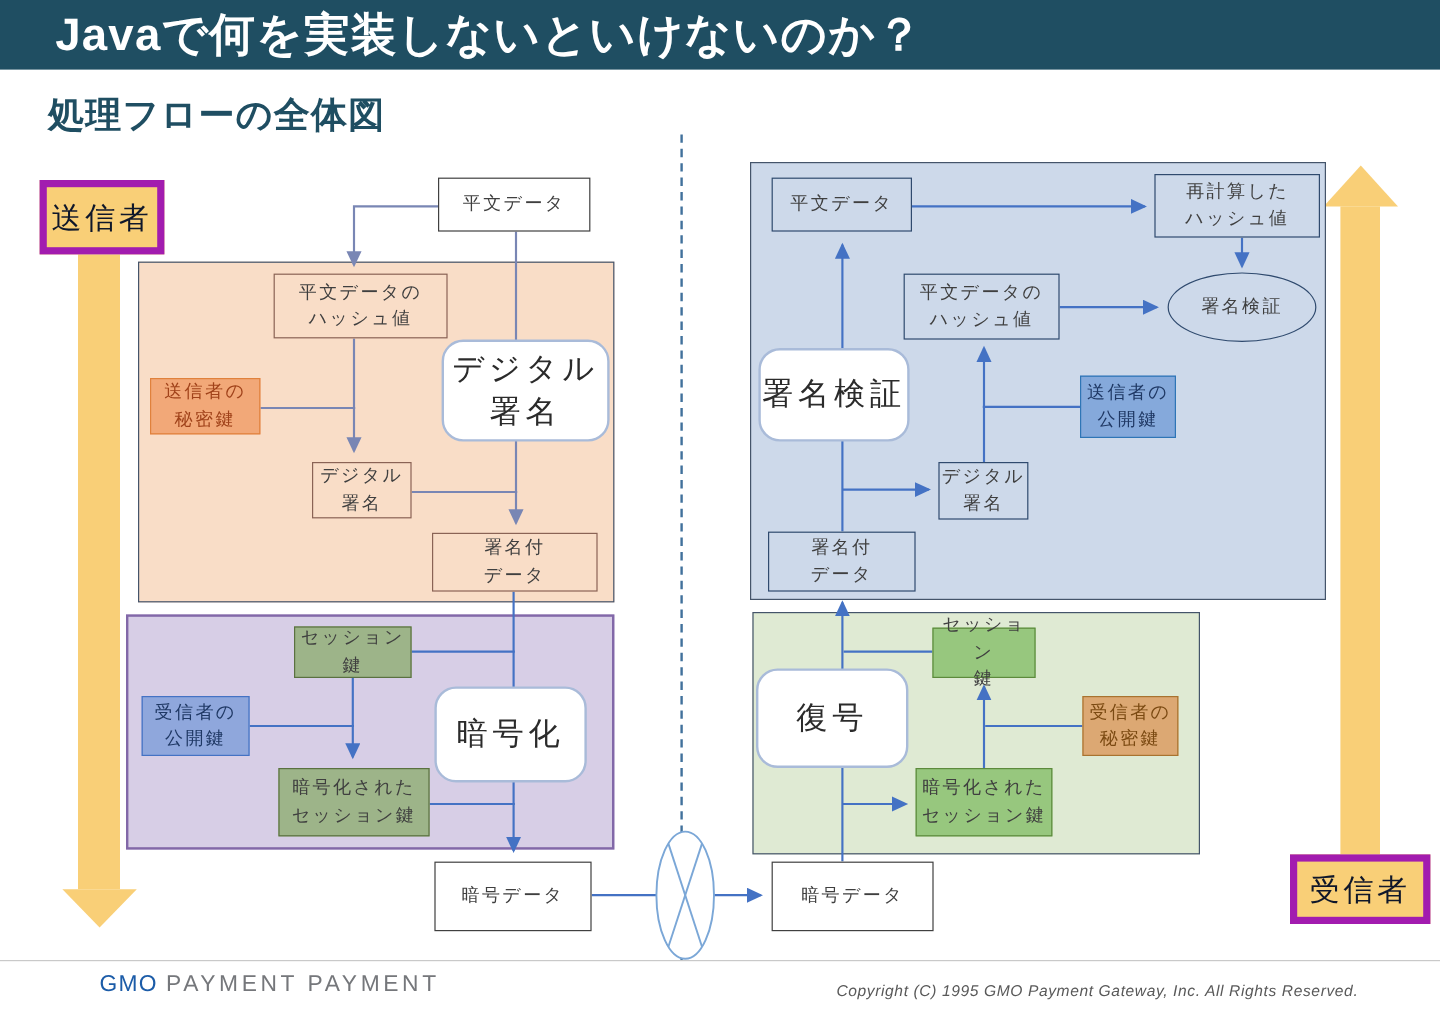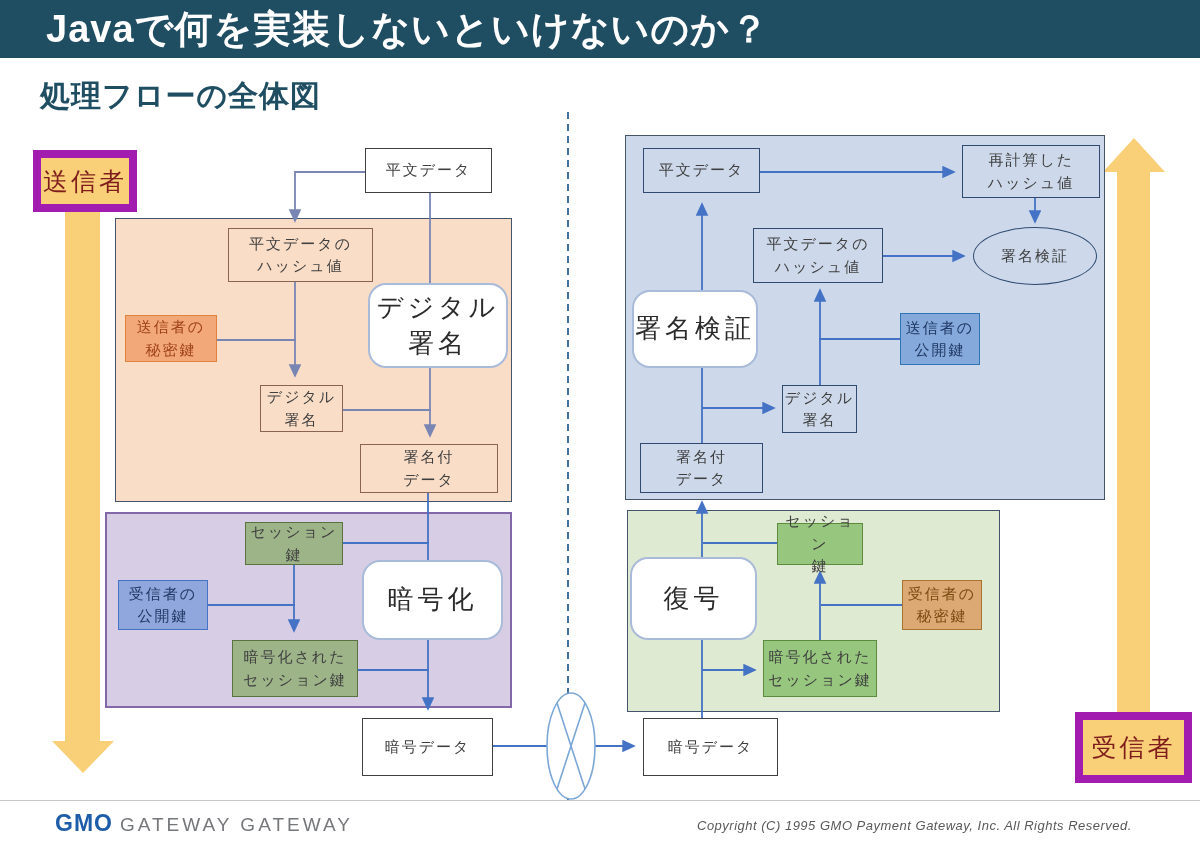--- a/index.html
+++ b/index.html
@@ -33,49 +33,49 @@
   .blue-key-r{background:#85A9DB;border:1.5px solid #2E75B6;color:#1F3864;}
   .green-key-l{background:#9DB489;border:1.5px solid #5A7140;}
   .green-key-r{background:#97C77E;border:1.5px solid #5D8A3C;}
   .tan-key{background:#DCA873;border:1.5px solid #A8732F;color:#7B4A12;}
   .blue-cell{background:#CDD9EA;border:1.4px solid #2F4A6E;}
   .ellipse-node{border-radius:50%;}
   .op-box{background:#ffffff;border:2px solid #A9BBD9;border-radius:18px;
     font-size:26px;letter-spacing:4px;color:#2B2B2B;line-height:1.35;}
 
   
-  .actor-label{position:absolute;background:#F9CF77;border:8px solid #a21caf;display:flex;align-items:center;
-    justify-content:center;font-size:25px;letter-spacing:3px;color:#7f1d1d;z-index:4;box-sizing:border-box;}
+  .actor-label{position:absolute;background:#F9CF77;border:6px solid #a21caf;display:flex;align-items:center;
+    justify-content:center;font-size:25px;letter-spacing:3px;color:#0f172a;z-index:4;box-sizing:border-box;}
   .actor-shaft{position:absolute;background:#F9CF77;z-index:0;}
   .actor-head{position:absolute;width:0;height:0;z-index:0;}
   #sender-head{left:52px;top:741px;border-left:31px solid transparent;border-right:31px solid transparent;border-top:32px solid #F9CF77;}
   #receiver-head{left:1103px;top:138px;border-left:31px solid transparent;border-right:31px solid transparent;border-bottom:34px solid #F9CF77;}
 
   
   #footer-divider{position:absolute;left:0;top:800px;width:1200px;height:1px;background:#C9C9C9;z-index:5;}
   #logo{position:absolute;left:55px;top:810px;display:flex;align-items:baseline;z-index:5;}
-  #logo .gmo{color:#1C5CA8;font-size:23px;font-weight:bold;letter-spacing:1px;}
+  #logo .gmo{color:#1C5CA8;font-size:19px;font-weight:normal;letter-spacing:1px;margin-left:28px;}
   #logo .rest{color:#75777B;font-size:19px;letter-spacing:3px;margin-left:7px;}
   #copyright{position:absolute;left:697px;top:818px;font-size:13px;color:#595959;letter-spacing:0.5px;z-index:5;font-style:italic;}
 </style>
 </head>
 <body>
 
 <div id="slide">
 
   <div id="title-bar">
     <div class="t">Javaで何を実装しないといけないのか？</div>
   </div>
   <div id="subtitle">処理フローの全体図</div>
 
   <div class="actor-label" style="left:33px;top:150px;width:104px;height:62px;">送信者</div>
   <div class="actor-shaft" style="left:65px;top:212px;width:35px;height:529px;"></div>
   <div class="actor-head" id="sender-head"></div>
 
-  <div class="actor-label" style="left:1075px;top:712px;width:117px;height:71px;">受信者</div>
+  <div class="actor-label" style="left:1075px;top:712px;width:117px;height:58px;">受信者</div>
   <div class="actor-shaft" style="left:1117px;top:172px;width:33px;height:540px;"></div>
   <div class="actor-head" id="receiver-head"></div>
 
   <div class="region" id="region-sign-sender"></div>
   <div class="region" id="region-encrypt"></div>
   <div class="region" id="region-verify"></div>
   <div class="region" id="region-decrypt"></div>
 
   <svg id="connectors" viewBox="0 0 1200 848" xmlns="http://www.w3.org/2000/svg">
     <defs>
@@ -131,21 +131,21 @@
   <div class="node op-box" style="left:368px;top:283px;width:140px;height:85px;">デジタル
 署名</div>
   <div class="node peach-box" style="left:260px;top:385px;width:83px;height:47px;">デジタル
 署名</div>
   <div class="node peach-box" style="left:360px;top:444px;width:138px;height:49px;">署名付
 データ</div>
   <div class="node green-key-l" style="left:245px;top:522px;width:98px;height:43px;">セッション
 鍵</div>
   <div class="node blue-key" style="left:118px;top:580px;width:90px;height:50px;">受信者の
 公開鍵</div>
-  <div class="node op-box" style="left:362px;top:560px;width:141px;height:80px;">暗号化</div>
+  <div class="node op-box" style="left:362px;top:572px;width:127px;height:80px;">暗号化</div>
   <div class="node green-key-l" style="left:232px;top:640px;width:126px;height:57px;">暗号化された
 セッション鍵</div>
   <div class="node white-box" style="left:362px;top:718px;width:131px;height:58px;">暗号データ</div>
 
   <div class="node blue-cell" style="left:643px;top:148px;width:117px;height:45px;">平文データ</div>
   <div class="node blue-cell" style="left:962px;top:145px;width:138px;height:53px;text-align:right;">再計算した
 ハッシュ値</div>
   <div class="node blue-cell" style="left:753px;top:228px;width:130px;height:55px;">平文データの
 ハッシュ値</div>
   <div class="node blue-cell ellipse-node" style="left:973px;top:227px;width:124px;height:58px;">署名検証</div>
@@ -161,17 +161,17 @@
   <div class="node op-box" style="left:630px;top:557px;width:127px;height:83px;text-align:right;">復号</div>
   <div class="node tan-key" style="left:902px;top:580px;width:80px;height:50px;">受信者の
 秘密鍵</div>
   <div class="node green-key-r" style="left:763px;top:640px;width:114px;height:57px;">暗号化された
 セッション鍵</div>
   <div class="node white-box" style="left:643px;top:718px;width:135px;height:58px;">暗号データ</div>
 
   <div id="footer-divider"></div>
   <div id="logo">
     <span class="gmo">GMO</span>
-    <span class="rest">GATEWAY GATEWAY</span>
+    <span class="rest">PAYMENT PAYMENT</span>
   </div>
   <div id="copyright">Copyright (C) 1995 GMO Payment Gateway, Inc. All Rights Reserved.</div>
 
 </div>
 
 </body></html>

